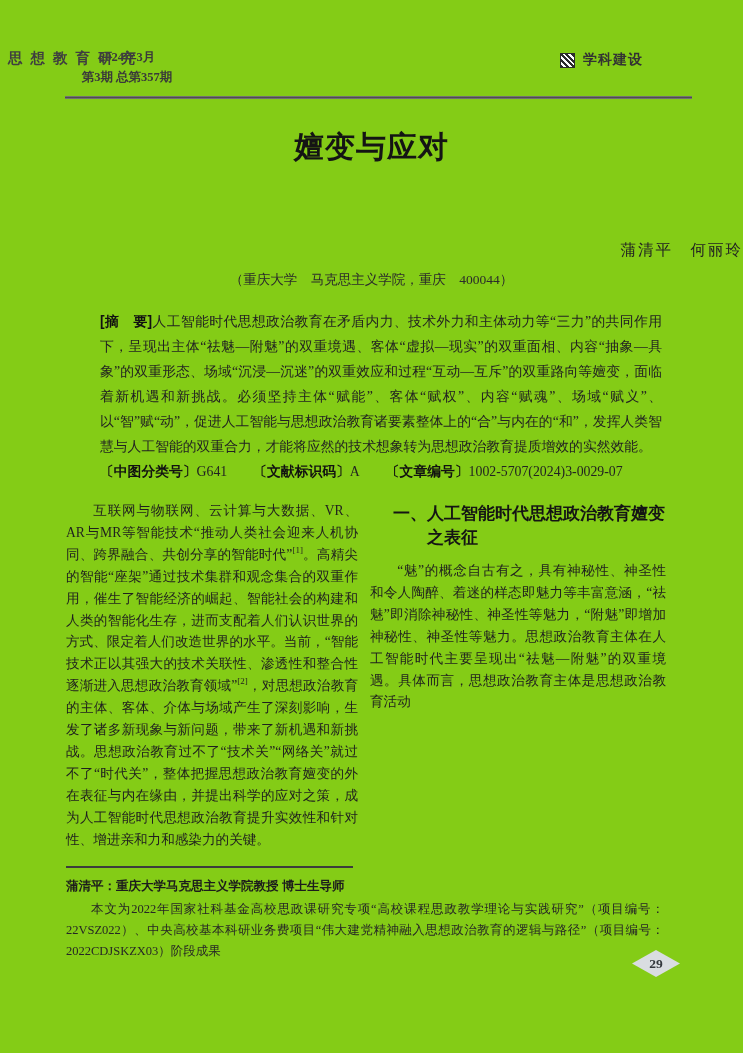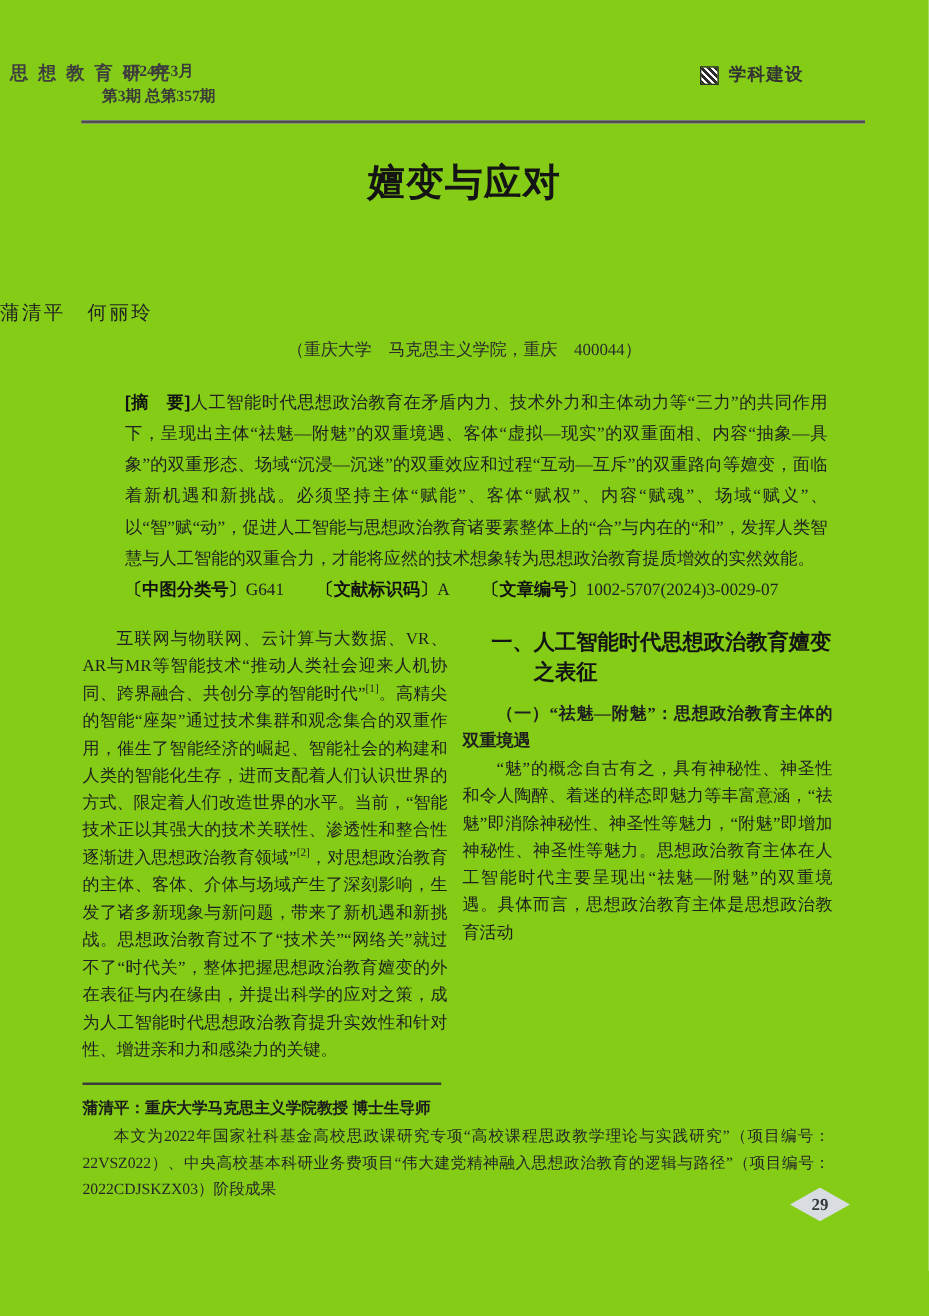--- a/index.html
+++ b/index.html
@@ -45,21 +45,21 @@
     position:absolute;left:65px;top:96px;width:627px;height:3px;
     background:linear-gradient(#8a8a8a,#4f4f4f 40%,#4f4f4f 70%,#9a9a9a);
   }
   
   .title{
     position:absolute;left:0;right:0;top:126px;text-align:center;
     font-size:30px;font-weight:bold;line-height:41px;color:#141414;
     letter-spacing:1px;
   }
   .authors{
-    position:absolute;left:0;right:0;top:240px;text-align:left;
+    position:absolute;left:0;right:0;top:240px;text-align:right;
     font-size:15.5px;color:#222;letter-spacing:2px;
   }
   .affiliation{
     position:absolute;left:0;right:0;top:271px;text-align:center;
     font-size:13.5px;color:#2b2b2b;
   }
   
   .meta{
     position:absolute;left:100px;top:309px;width:562px;
     font-size:13.8px;line-height:25px;text-align:justify;color:#222;
@@ -137,21 +137,20 @@
     <p><span class="lbl">[摘　要]</span><span>人工智能时代思想政治教育在矛盾内力、技术外力和主体动力等“三力”的共同作用下，呈现出主体“祛魅—附魅”的双重境遇、客体“虚拟—现实”的双重面相、内容“抽象—具象”的双重形态、场域“沉浸—沉迷”的双重效应和过程“互动—互斥”的双重路向等嬗变，面临着新机遇和新挑战。必须坚持主体“赋能”、客体“赋权”、内容“赋魂”、场域“赋义”、以“智”赋“动”，促进人工智能与思想政治教育诸要素整体上的“合”与内在的“和”，发挥人类智慧与人工智能的双重合力，才能将应然的技术想象转为思想政治教育提质增效的实然效能。</span></p>
     <p class="clc-line"><span class="lbl">〔中图分类号〕</span><span class="val">G641</span><span class="lbl">〔文献标识码〕</span><span class="val">A</span><span class="lbl">〔文章编号〕</span><span>1002-5707(2024)3-0029-07</span></p>
   </div>
 
   <div class="col col-left">
     <p><span>互联网与物联网、云计算与大数据、VR、AR与MR等智能技术“推动人类社会迎来人机协同、跨界融合、共创分享的智能时代”</span><sup>[1]</sup><span>。高精尖的智能“座架”通过技术集群和观念集合的双重作用，催生了智能经济的崛起、智能社会的构建和人类的智能化生存，进而支配着人们认识世界的方式、限定着人们改造世界的水平。当前，“智能技术正以其强大的技术关联性、渗透性和整合性逐渐进入思想政治教育领域”</span><sup>[2]</sup><span>，对思想政治教育的主体、客体、介体与场域产生了深刻影响，生发了诸多新现象与新问题，带来了新机遇和新挑战。思想政治教育过不了“技术关”“网络关”就过不了“时代关”，整体把握思想政治教育嬗变的外在表征与内在缘由，并提出科学的应对之策，成为人工智能时代思想政治教育提升实效性和针对性、增进亲和力和感染力的关键。</span></p>
   </div>
 
   <div class="col col-right">
     <div class="h-sec">一、人工智能时代思想政治教育嬗变之表征</div>
-    <p class="sub-head">（一）“祛魅—附魅”：思想政治教育主体的双重境遇</p>
     <p>“魅”的概念自古有之，具有神秘性、神圣性和令人陶醉、着迷的样态即魅力等丰富意涵，“祛魅”即消除神秘性、神圣性等魅力，“附魅”即增加神秘性、神圣性等魅力。思想政治教育主体在人工智能时代主要呈现出“祛魅—附魅”的双重境遇。具体而言，思想政治教育主体是思想政治教育活动</p>
   </div>
 
   <div class="fn-rule"></div>
   <div class="footnotes">
     <p class="who">蒲清平：重庆大学马克思主义学院教授 博士生导师</p>
     <p class="fund">本文为2022年国家社科基金高校思政课研究专项“高校课程思政教学理论与实践研究”（项目编号：22VSZ022）、中央高校基本科研业务费项目“伟大建党精神融入思想政治教育的逻辑与路径”（项目编号：2022CDJSKZX03）阶段成果</p>
   </div>
 
   <div class="page-num">

